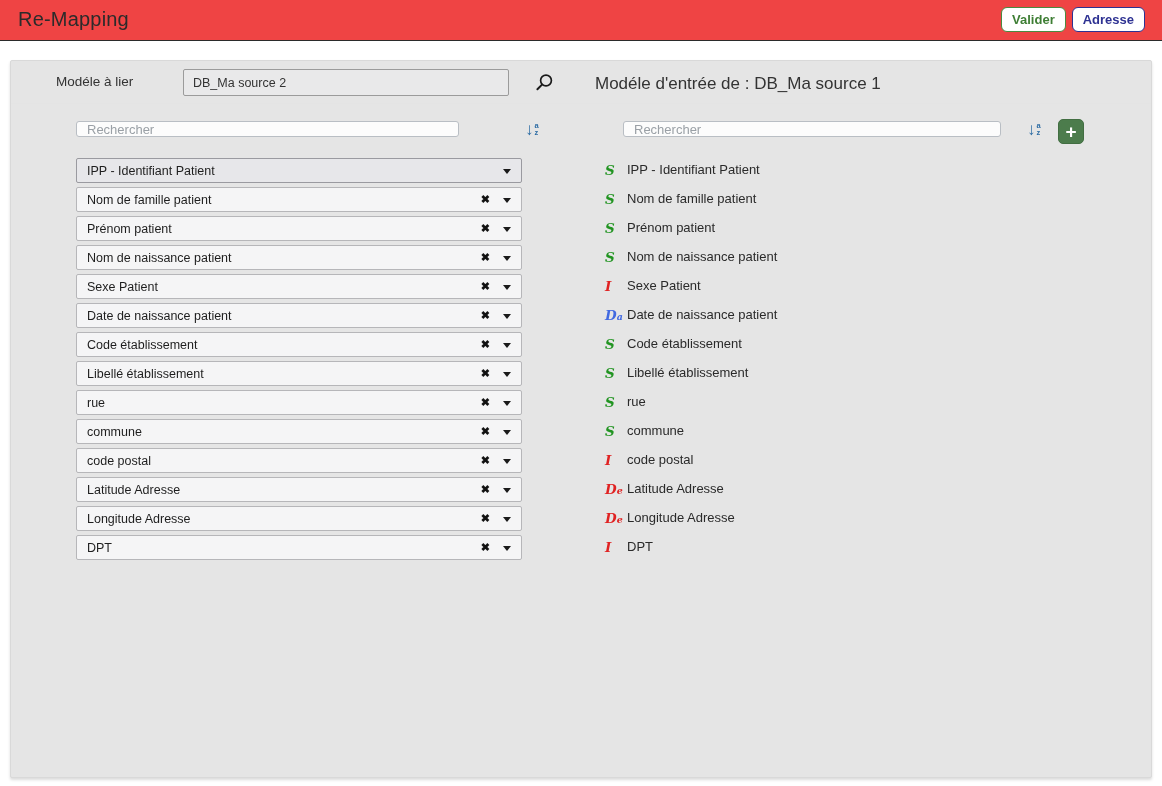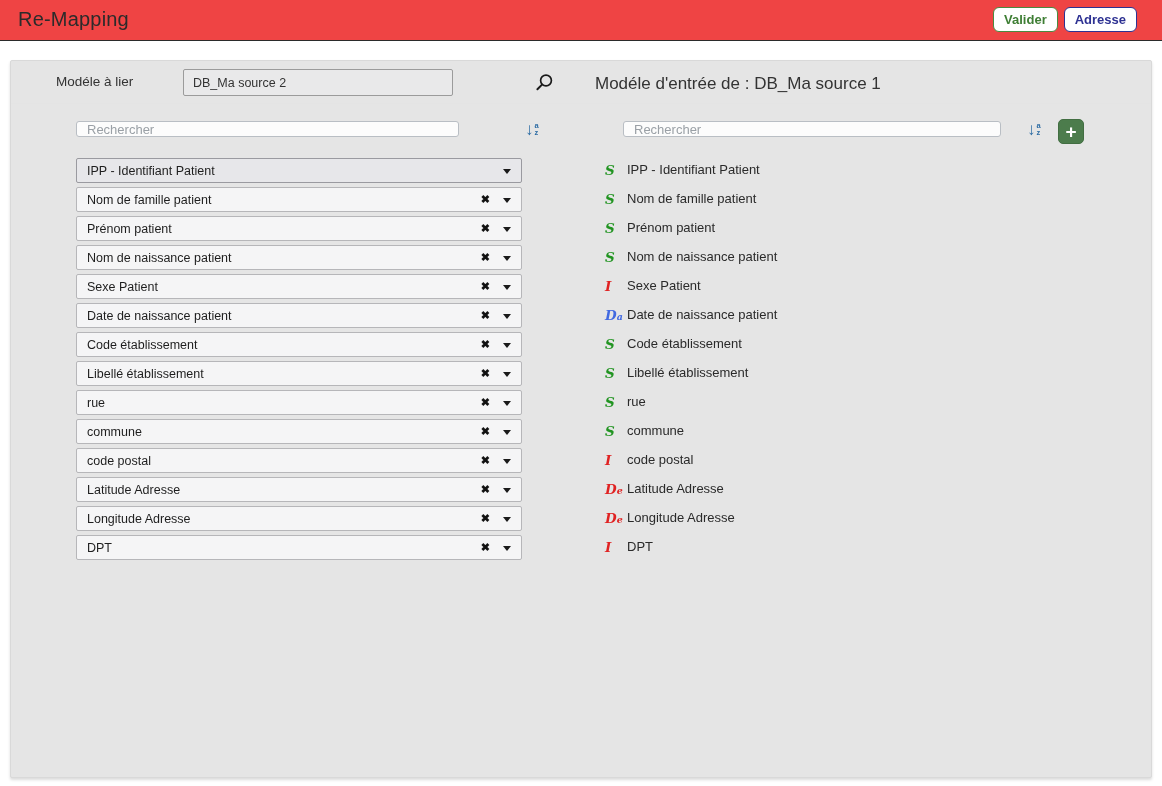--- a/index.html
+++ b/index.html
@@ -2,34 +2,34 @@
 <html><head>
 <meta charset="utf-8">
 <style>
   * { margin:0; padding:0; box-sizing:border-box; }
   html,body { width:1162px; height:786px; background:#ffffff; overflow:hidden;
               font-family:"Liberation Sans", sans-serif; color:#222; }
 
   
   .app-header { position:relative; height:41px; background:#ef4444; border-bottom:1px solid #2b2b2b; }
   .app-title { position:absolute; left:18px; top:8px; font-size:20px; font-weight:500; color:#2b2b2b; letter-spacing:.2px; }
-  .header-buttons { position:absolute; right:25px; top:7px; display:flex; gap:6px; }
+  .header-buttons { position:absolute; right:17px; top:7px; display:flex; gap:6px; }
   .hbtn { background:#fff; font-family:"Liberation Sans", sans-serif; font-size:13px; font-weight:bold;
           padding:4px 10px; border-radius:6px; cursor:pointer; }
   .btn-valider { color:#3e7e34; border:1.5px solid #4a8a40; }
   .btn-retour  { color:#2d3192; border:1.5px solid #2d3192; }
 
   
   .panel { position:absolute; left:10px; top:60px; width:1142px; height:718px;
            background:#e5e5e5; border:1px solid #d9d9d9; border-radius:2px;
            box-shadow:0 2px 3px rgba(0,0,0,.14); }
 
   .panel-top { position:relative; height:43px; border-bottom:1px solid #e4e4e4; }
   .model-label { position:absolute; left:45px; top:13px; font-size:13.5px; color:#333; }
-  .model-input { position:absolute; left:172px; top:8px; width:270px; height:27px;
+  .model-input { position:absolute; left:172px; top:8px; width:326px; height:27px;
                  background:#e9e9ea; border:1px solid #9b9b9b; border-radius:2px;
                  font-family:"Liberation Sans", sans-serif; font-size:12.5px; color:#333; padding:0 9px; }
   .glass { position:absolute; left:522px; top:11px; width:22px; height:22px; cursor:pointer; }
   .input-model-text { position:absolute; left:584px; top:13px; font-size:17px; color:#333; }
 
   .panel-body { position:relative; width:100%; height:675px; }
 
   .search-input { position:absolute; top:17px; height:16px; background:#fcfcfc;
                   border:1px solid #b9bec4; border-radius:3px; padding:0 10px;
                   font-family:"Liberation Sans", sans-serif; font-size:13px; color:#333; }

